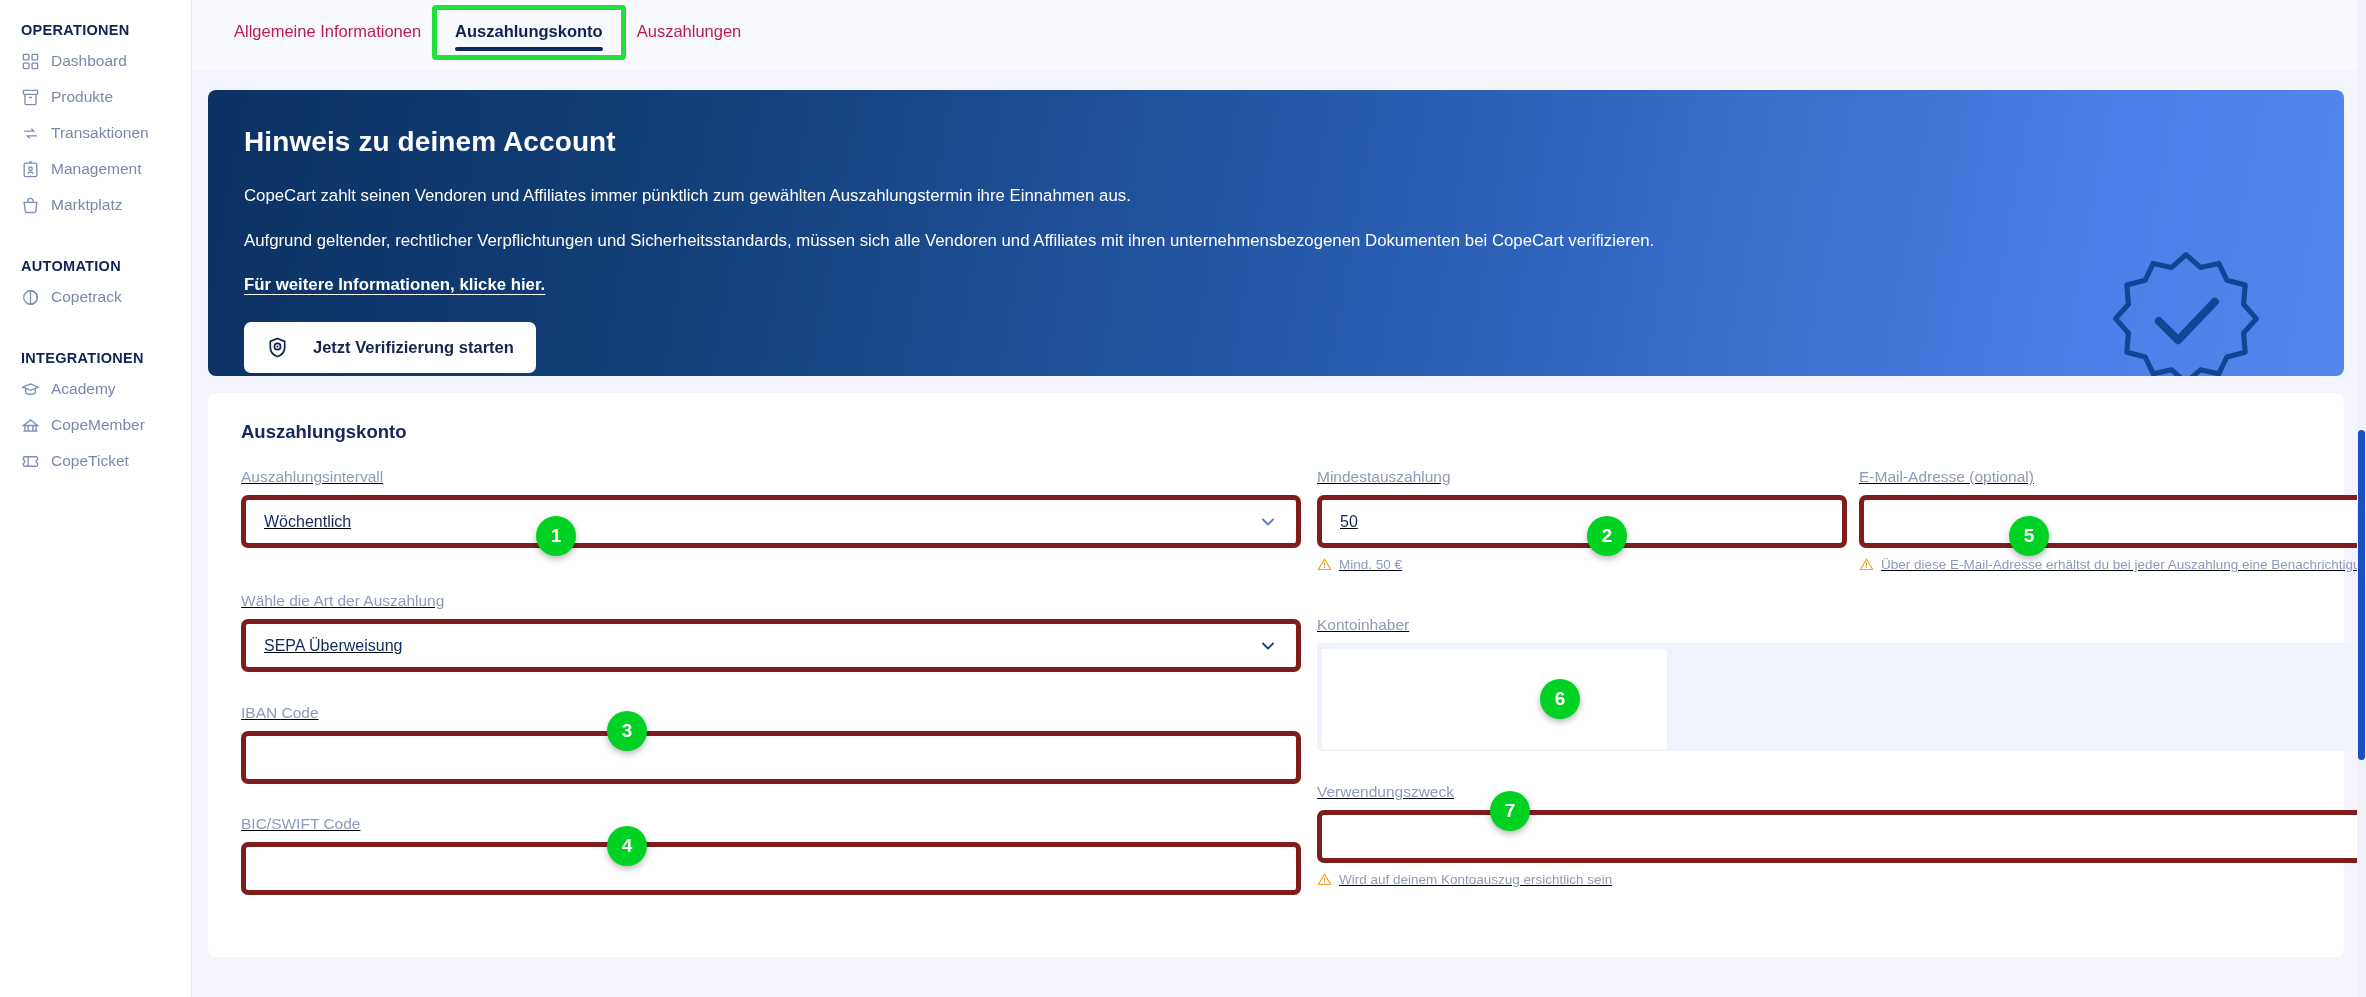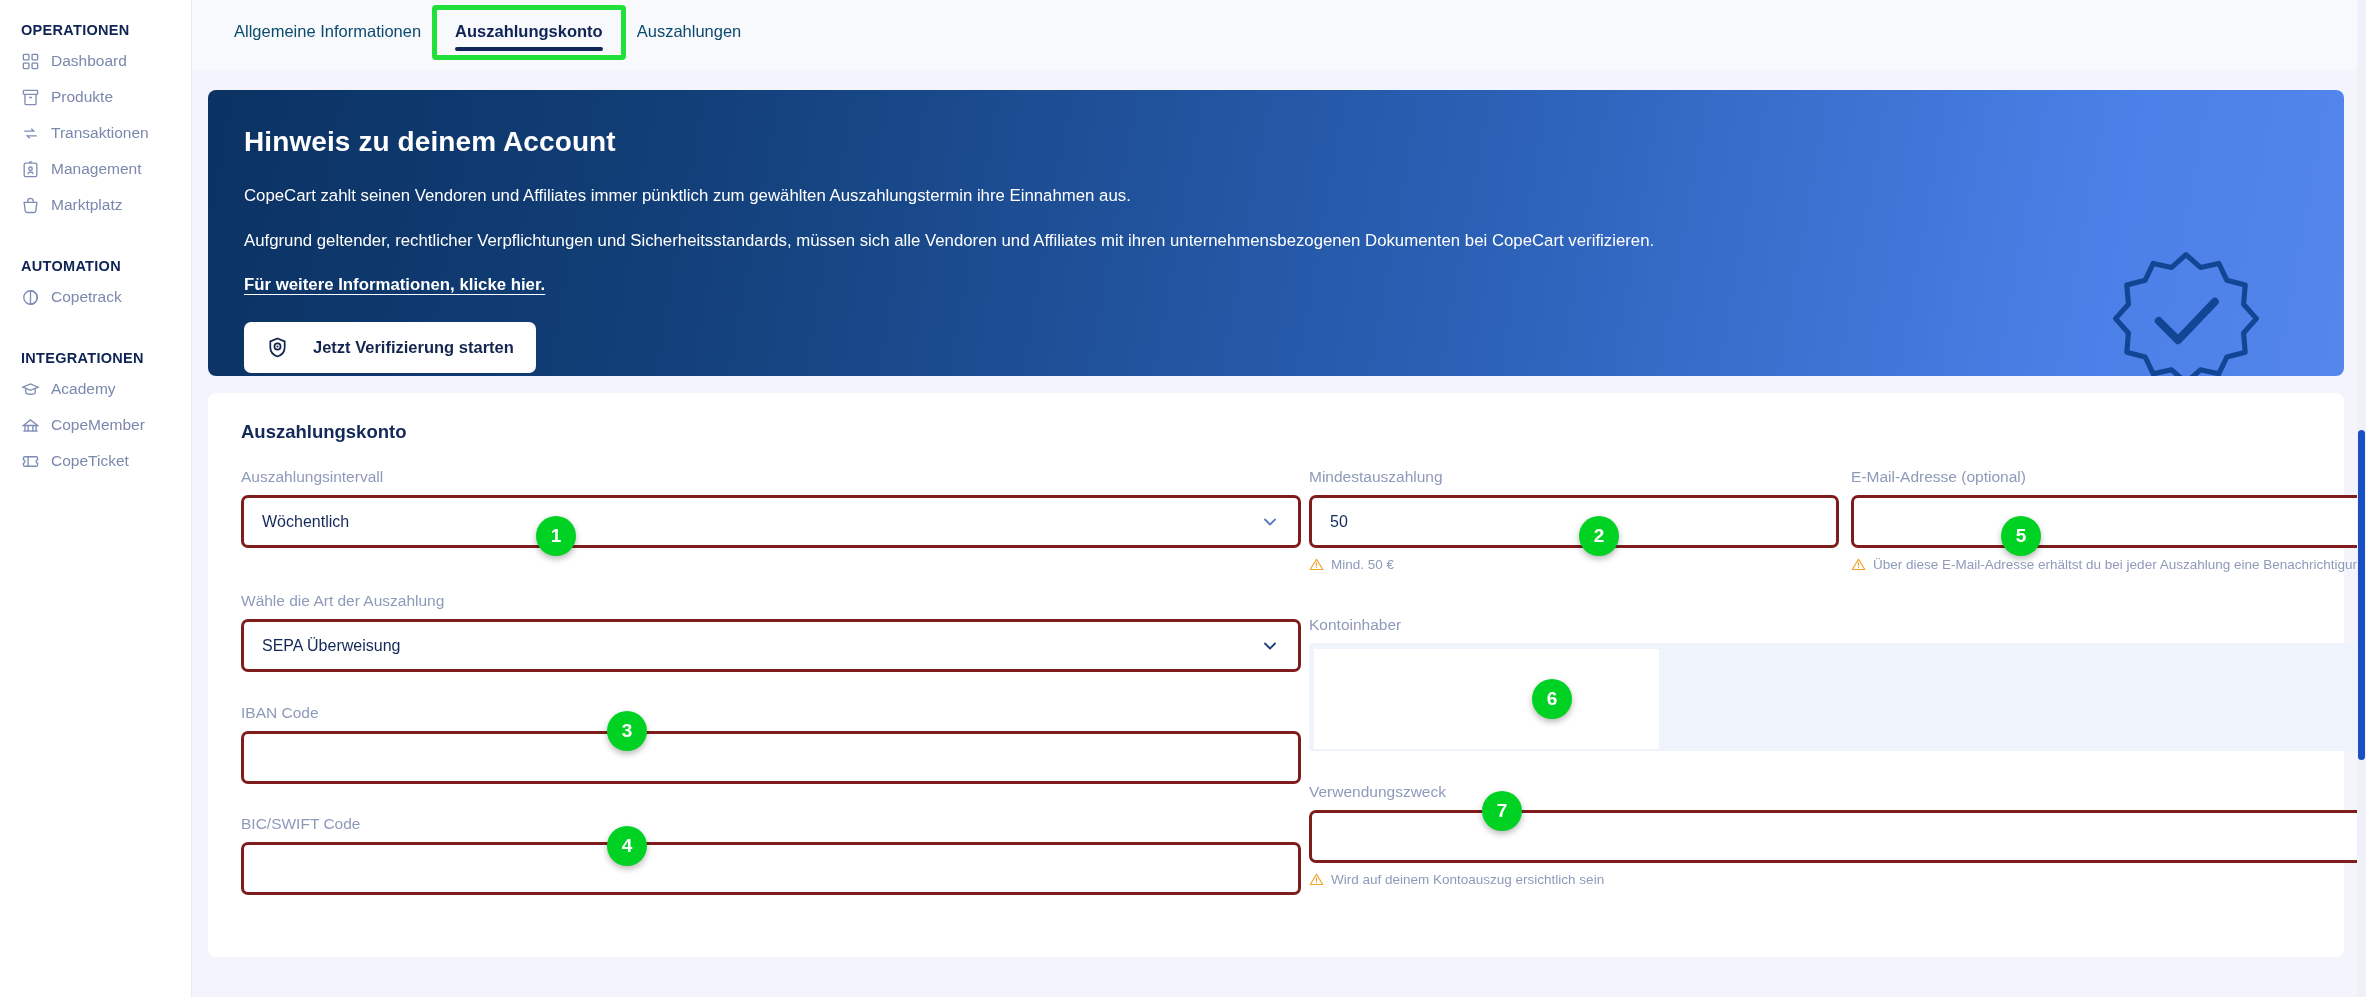--- a/index.html
+++ b/index.html
@@ -74,21 +74,21 @@
     display: flex;
     align-items: flex-start;
     padding-left: 25px;
     padding-top: 12px;
     gap: 0px;
     position: relative;
   }
   .tab {
     position: relative;
     font-size: 16.5px;
-    color: #0c4a6e;
+    color: #be185d;
     padding: 10px 17px 14px 17px;
     cursor: pointer;
     white-space: nowrap;
   }
   .tab.active {
     color: #0f2454;
     font-weight: 700;
   }
   .tab.active .tab-underline {
     position: absolute;
@@ -175,34 +175,35 @@
   }
   .card-title {
     font-size: 18.5px;
     font-weight: 700;
     color: #13295a;
     margin-bottom: 25px;
   }
   .grid {
     display: grid;
     grid-template-columns: 1060px 1060px;
-    column-gap: 8px;
+    column-gap: 16px;
+    text-decoration: underline;
   }
   .colA, .colB { display: block; }
   .field { margin-bottom: 20px; }
   .field-label {
     font-size: 15.5px;
     color: #8e9ab9;
     margin-bottom: 9px;
   }
   .input-wrap { position: relative; }
   .input-box {
     width: 1060px;
     height: 53px;
-    border: 3px solid #7f1d1d;
+    border: 5px solid #7f1d1d;
     border-radius: 7px;
     background: #ffffff;
     font-size: 16px;
     color: #13295a;
     padding: 1px 18px;
     font-family: "Liberation Sans", sans-serif;
     outline: none;
     display: flex;
     align-items: center;
   }

